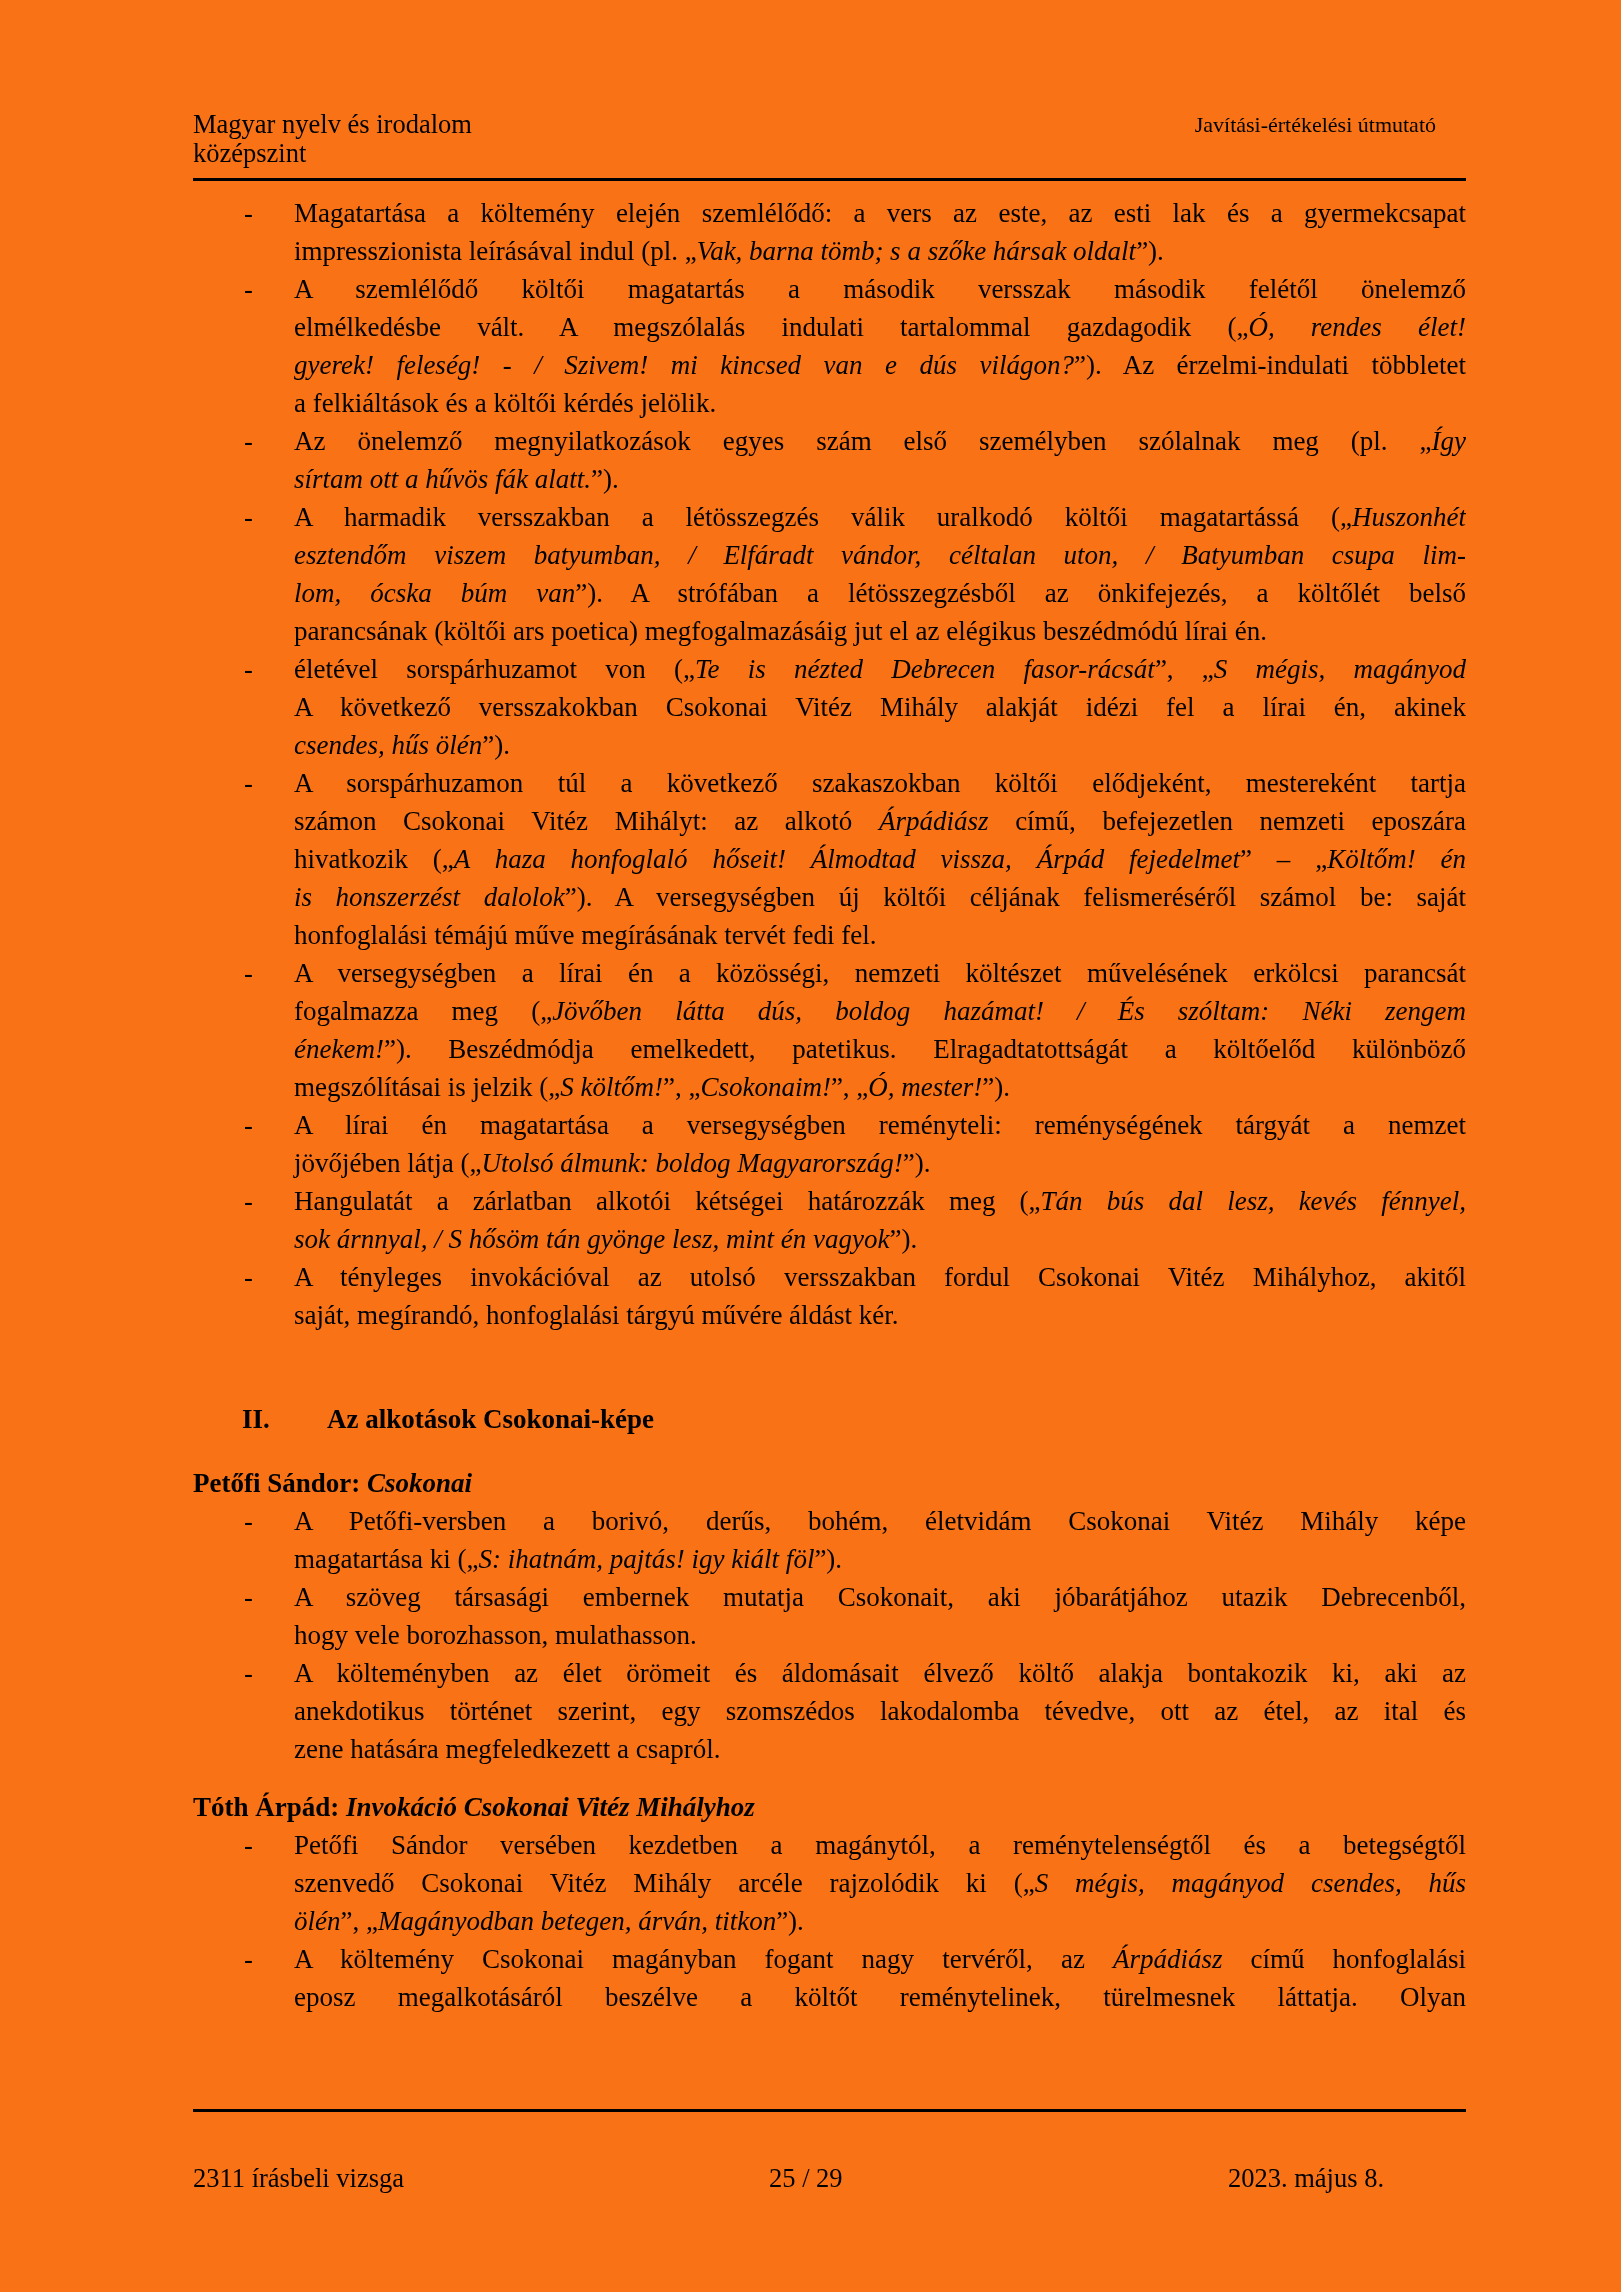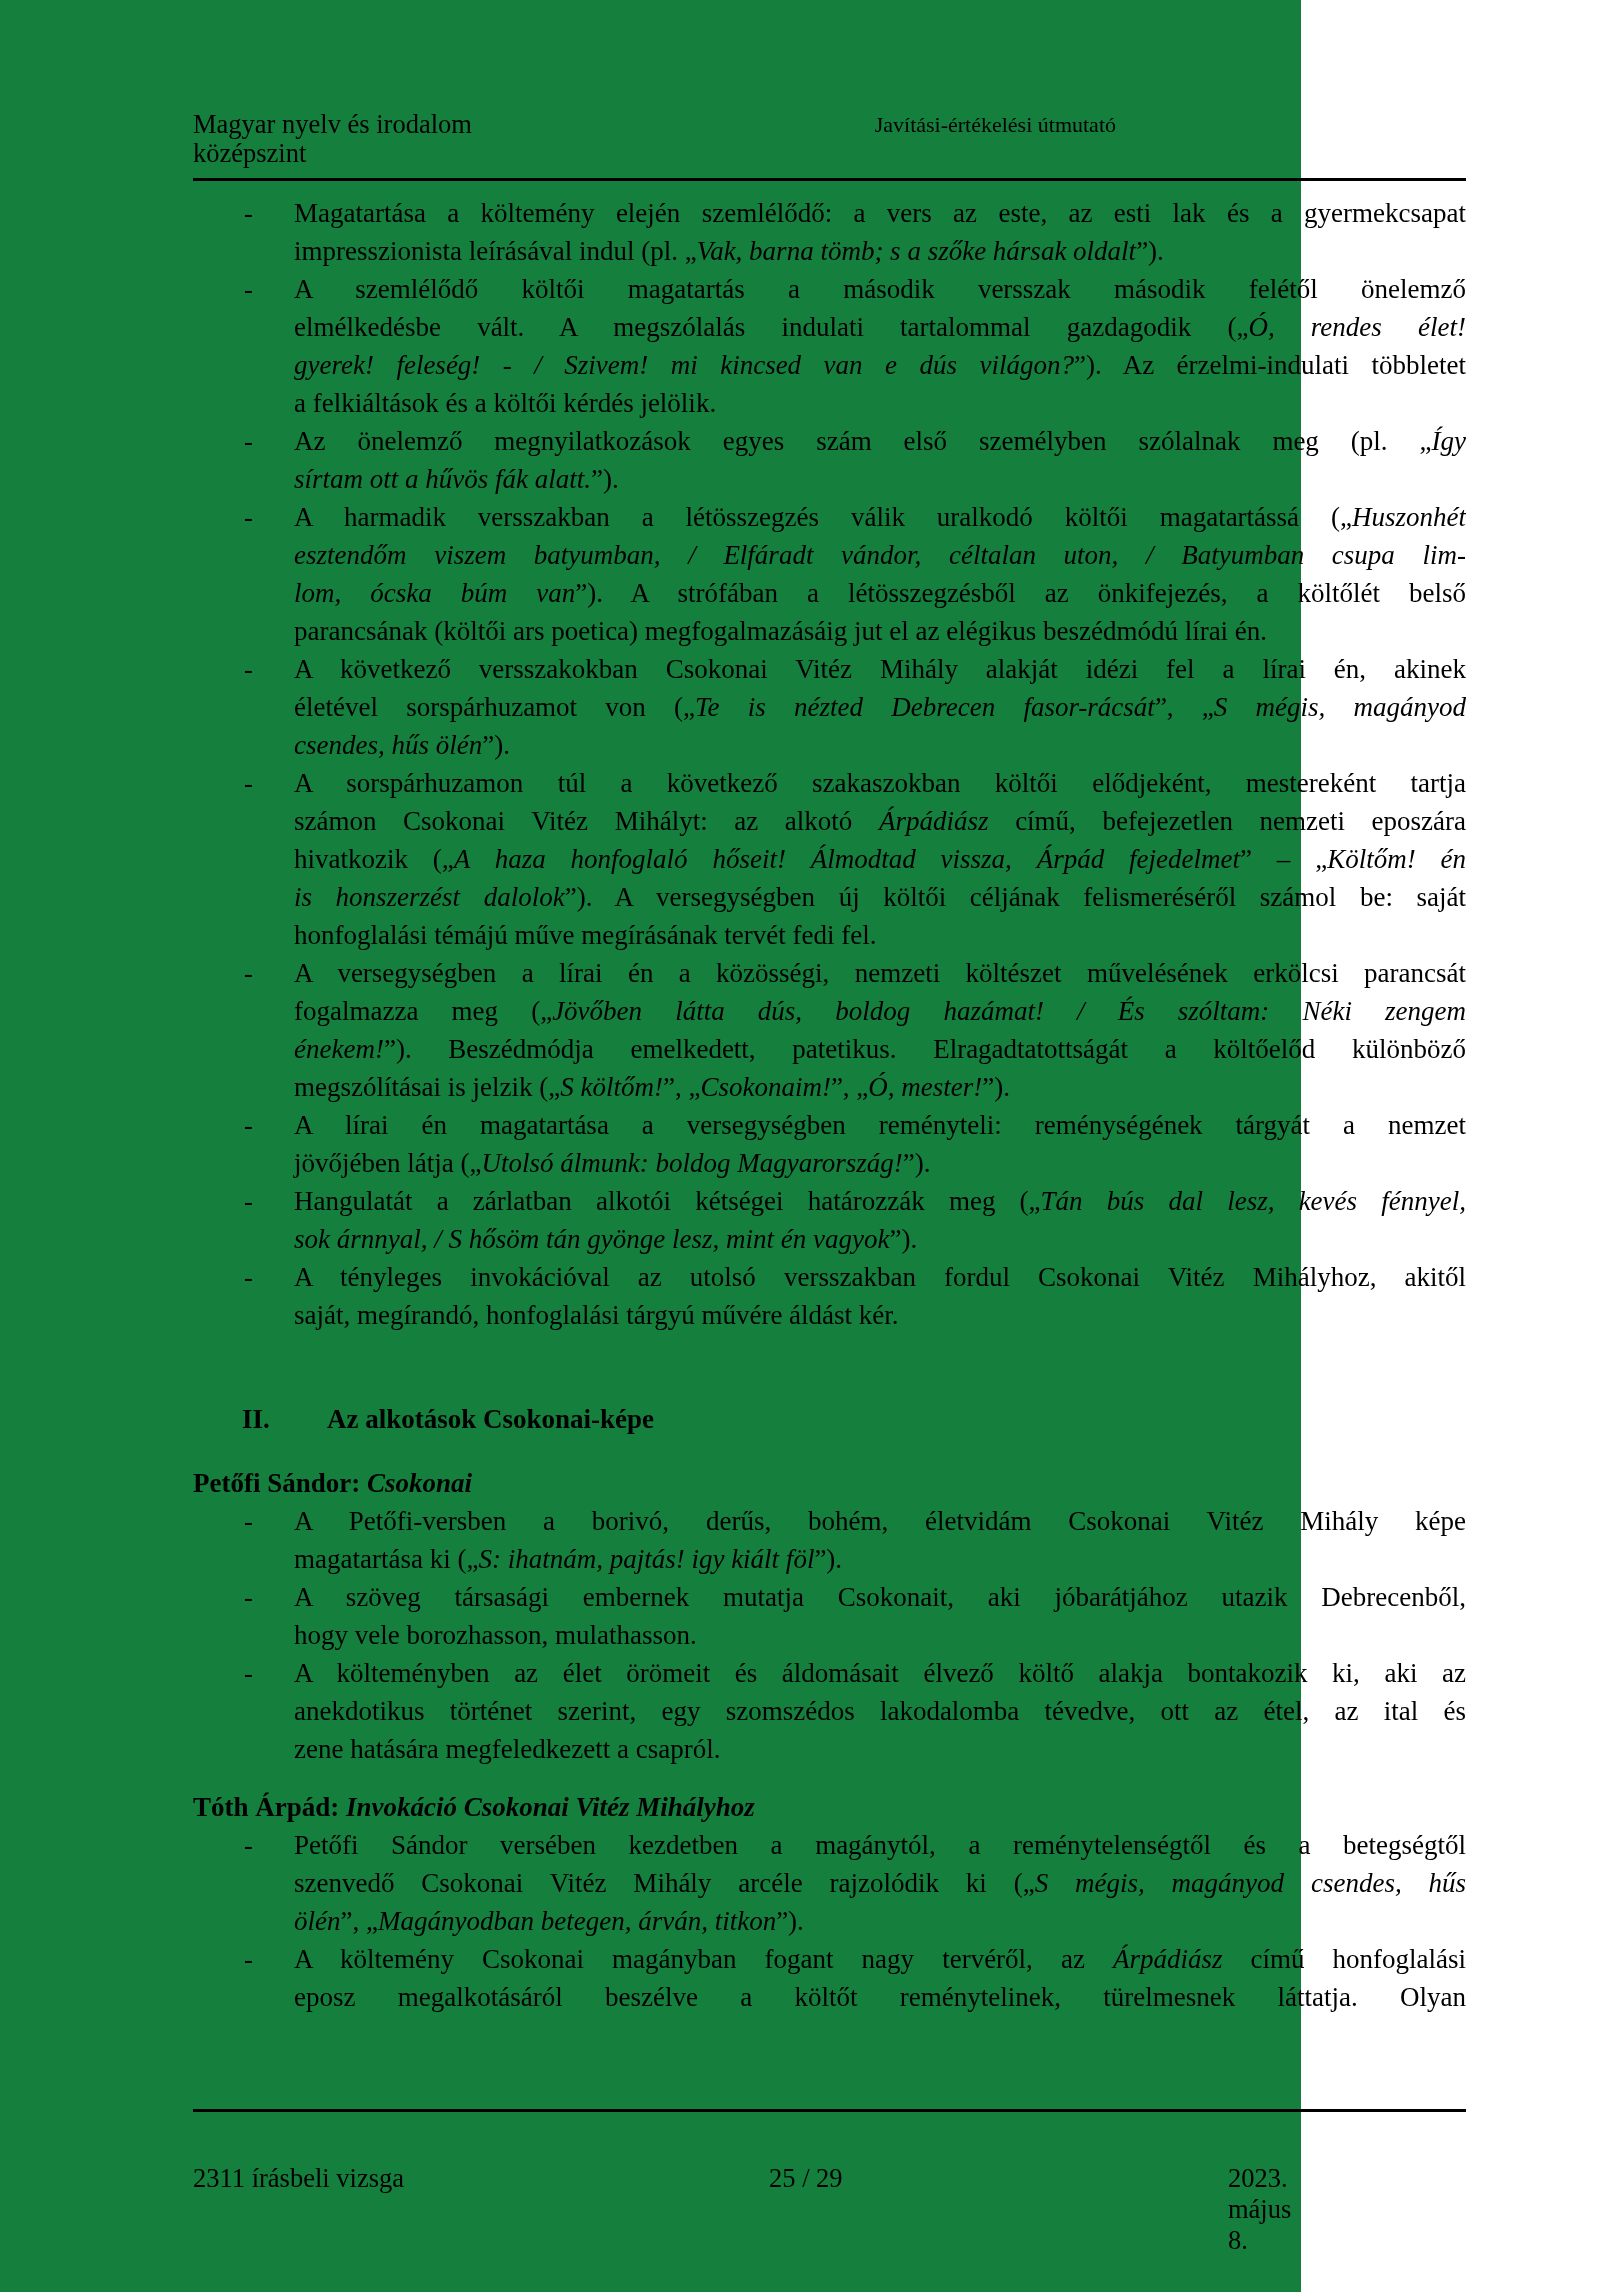--- a/index.html
+++ b/index.html
@@ -1,18 +1,18 @@
 <!DOCTYPE html>
 <html><head>
 <meta charset="utf-8">
 <style>
   html, body { margin: 0; padding: 0; background: #ffffff; }
   body { width: 1621px; height: 2293px; position: relative; overflow: hidden;
          font-family: "Liberation Serif", "DejaVu Serif", serif; color: #000; }
-  .page { position: absolute; left: 0; top: 0; width: 1301px; height: 2293px; background: #15803d; }
+  .page { position: absolute; left: 0; top: 0; width: 1621px; height: 2293px; background: #f97316; }
   .hdr-left { position: absolute; left: 193px; top: 110px; font-size: 26.5px; line-height: 29px; }
   .hdr-right { position: absolute; right: 185px; top: 110px; font-size: 22px; line-height: 29px; text-align: left; }
   .rule-top { position: absolute; left: 193px; top: 178px; width: 1273px; height: 2.9px; background: #000; }
   .rule-bottom { position: absolute; left: 193px; top: 2109px; width: 1273px; height: 2.9px; background: #000; }
   .content { position: absolute; left: 193px; top: 194px; width: 1273px; }
   .line { font-size: 27px; line-height: 38px; height: 38px; white-space: nowrap; }
   .line.j { text-align: justify; text-align-last: justify; white-space: normal; overflow: hidden; }
   .bullet { position: relative; padding-left: 101px; }
   .bullet .dash { position: absolute; left: 51px; top: 0; font-size: 26.5px; line-height: 38px; }
   .section-head { font-size: 27px; font-weight: bold; line-height: 38px; height: 38px; margin-top: 66px; margin-bottom: 25.5px; position: relative; }
@@ -57,22 +57,22 @@
       </div>
       <div class="bullet">
         <span class="dash">-</span>
         <div class="line j"><span>A harmadik versszakban a létösszegzés válik uralkodó költői magatartássá („</span><i>Huszonhét</i></div>
         <div class="line j"><i>esztendőm viszem batyumban, / Elfáradt vándor, céltalan uton, / Batyumban csupa lim-</i></div>
         <div class="line j"><i>lom, ócska búm van</i><span>”). A strófában a létösszegzésből az önkifejezés, a költőlét belső</span></div>
         <div class="line"><span>parancsának (költői ars poetica) megfogalmazásáig jut el az elégikus beszédmódú lírai én.</span></div>
       </div>
       <div class="bullet">
         <span class="dash">-</span>
+        <div class="line j"><span>életével sorspárhuzamot von („</span><i>Te is nézted Debrecen fasor-rácsát</i><span>”, „</span><i>S mégis, magányod</i></div>
         <div class="line j"><span>A következő versszakokban Csokonai Vitéz Mihály alakját idézi fel a lírai én, akinek</span></div>
-        <div class="line j"><span>életével sorspárhuzamot von („</span><i>Te is nézted Debrecen fasor-rácsát</i><span>”, „</span><i>S mégis, magányod</i></div>
         <div class="line"><i>csendes, hűs ölén</i><span>”).</span></div>
       </div>
       <div class="bullet">
         <span class="dash">-</span>
         <div class="line j"><span>A sorspárhuzamon túl a következő szakaszokban költői elődjeként, mestereként tartja</span></div>
         <div class="line j"><span>számon Csokonai Vitéz Mihályt: az alkotó </span><i>Árpádiász</i><span> című, befejezetlen nemzeti eposzára</span></div>
         <div class="line j"><span>hivatkozik („</span><i>A haza honfoglaló hőseit! Álmodtad vissza, Árpád fejedelmet</i><span>” – „</span><i>Költőm! én</i></div>
         <div class="line j"><i>is honszerzést dalolok</i><span>”). A versegységben új költői céljának felismeréséről számol be: saját</span></div>
         <div class="line"><span>honfoglalási témájú műve megírásának tervét fedi fel.</span></div>
       </div>

